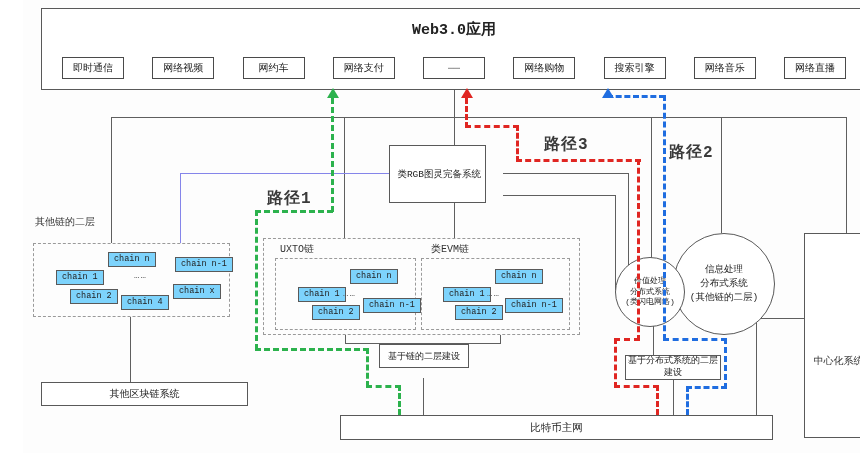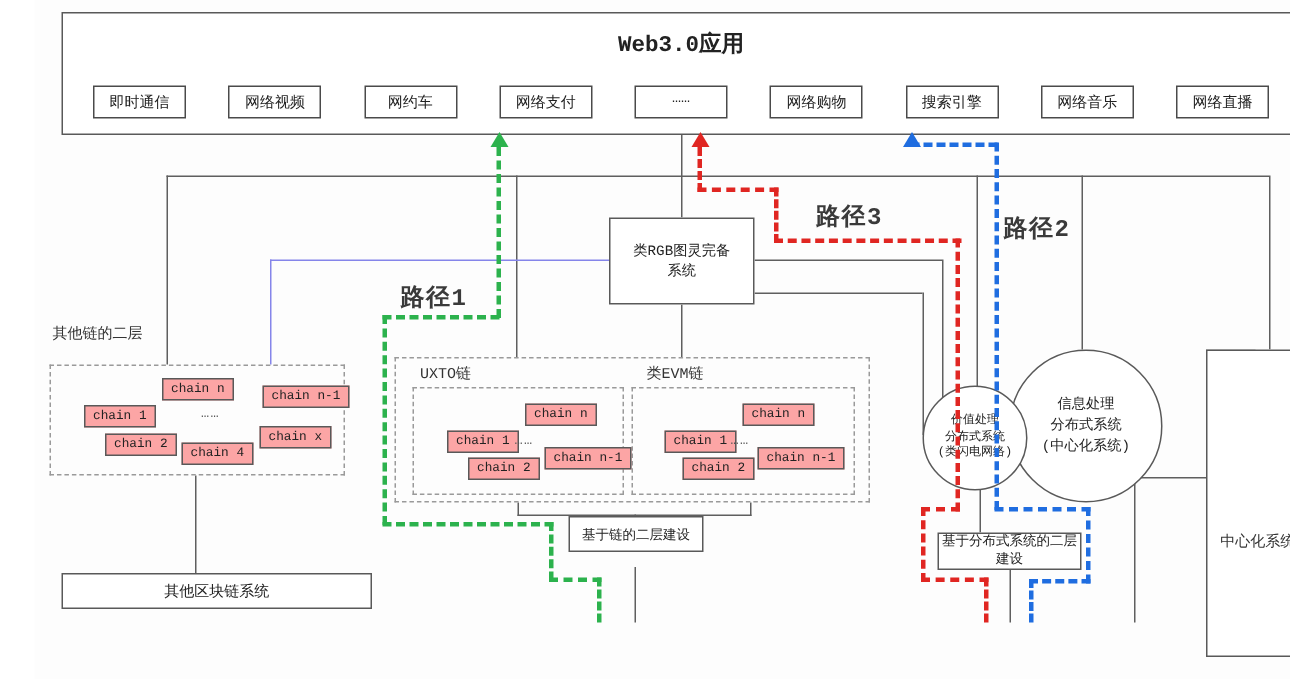--- a/index.html
+++ b/index.html
@@ -4,21 +4,21 @@
 <style>
   html,body { margin:0; padding:0; background:#ffffff; }
   .canvas {
     position:relative; width:856px; height:453px; overflow:hidden;
     background:#fdfdfd; font-family:Liberation Mono, monospace; color:#222;margin-left:23px;
   }
   .box { position:absolute; border:1.4px solid #595959; background:#fff; box-sizing:border-box; }
   .dashedbox { position:absolute; border:1.3px dashed #9a9a9a; box-sizing:border-box; background:transparent; }
   .ln { position:absolute; background:#5f5f5f; }
   .bl { position:absolute; background:#8585ea; }
-  .chain { position:absolute; border:1px solid #595959; background:#fca5a5; font-size:8.5px; line-height:1.15; padding:1.5px 5px; white-space:nowrap; color:#222; }
+  .chain { position:absolute; border:1px solid #595959; background:#7dd3fc; font-size:8.5px; line-height:1.15; padding:1.5px 5px; white-space:nowrap; color:#222; }
   .dots { position:absolute; font-size:9px; color:#555; letter-spacing:1px; }
   .lbl { position:absolute; color:#333; }
   .pathlbl { position:absolute; font-size:16px; font-weight:600; color:#3a3a3a; letter-spacing:1px; }
   .arr { position:absolute; width:0; height:0; border-left:6px solid transparent; border-right:6px solid transparent; }
   .dseg { position:absolute; box-sizing:border-box; }
   .circle { position:absolute; border:1.3px solid #595959; border-radius:50%; background:#fff;
             display:flex; flex-direction:column; align-items:center; justify-content:center; text-align:center; }
   .flexcenter { display:flex; align-items:center; justify-content:center; text-align:center; }
   .appsrow { position:absolute; left:20px; right:20px; bottom:10px; display:flex; justify-content:space-between; }
   .app { border:1.2px solid #4a4a4a; background:#fff; font-size:10px; padding:3px 2px; min-width:62px; text-align:center; box-sizing:border-box; }
@@ -62,21 +62,21 @@
       <div class="app">网约车</div>
       <div class="app">网络支付</div>
       <div class="app">……</div>
       <div class="app">网络购物</div>
       <div class="app">搜索引擎</div>
       <div class="app">网络音乐</div>
       <div class="app">网络直播</div>
     </div>
   </div>
 
-  <div class="box flexcenter" style="left:383px;top:145px;width:97px;height:58px;font-size:9.5px;padding:14px;">
+  <div class="box flexcenter" style="left:366px;top:145px;width:97px;height:58px;font-size:9.5px;padding:4px;justify-content:flex-end;">
     <span>类RGB图灵完备系统</span>
   </div>
 
   <div class="lbl" style="left:12px;top:215px;font-size:10px;">其他链的二层</div>
   <div class="dashedbox" style="left:10px;top:243px;width:197px;height:74px;"></div>
   <div class="chain" style="left:85px;top:252px;">chain n</div>
   <div class="chain" style="left:152px;top:257px;">chain n-1</div>
   <div class="chain" style="left:33px;top:270px;">chain 1</div>
   <div class="dots" style="left:111px;top:271px;">……</div>
   <div class="chain" style="left:150px;top:284px;">chain x</div>
@@ -105,39 +105,42 @@
   <div class="chain" style="left:482px;top:298px;">chain n-1</div>
   <div class="chain" style="left:432px;top:305px;">chain 2</div>
 
   <div class="box flexcenter" style="left:356px;top:344px;width:90px;height:24px;font-size:9px;padding:1px;">
     <span>基于链的二层建设</span>
   </div>
 
   <div class="circle" style="left:650px;top:233px;width:100px;height:100px;font-size:9.5px;line-height:1.45;">
     <span>信息处理</span>
     <span>分布式系统</span>
-    <span>(中心化系统)</span>
+    <span>(其他链的二层)</span>
   </div>
   <div class="circle" style="left:592px;top:257px;width:68px;height:68px;font-size:8px;line-height:1.35;">
     <span>价值处理</span>
     <span>分布式系统</span>
     <span>(类闪电网络)</span>
   </div>
 
   <div class="box flexcenter" style="left:602px;top:355px;width:96px;height:25px;font-size:9px;line-height:1.25;padding:1px;">
     <span>基于分布式系统的二层建设</span>
   </div>
 
   <div class="box flexcenter" style="left:781px;top:233px;width:33px;height:104px;font-size:9px;line-height:1.4;padding:1px;">
     <span>中心化系统的二层建设</span>
   </div>
   <div class="box" style="left:781px;top:233px;width:69px;height:205px;">
     <div class="lbl" style="left:0;right:0;top:120px;text-align:center;font-size:10px;">中心化系统</div>
   </div>
 
+  <div class="box flexcenter" style="left:317px;top:415px;width:433px;height:25px;font-size:10.5px;">
+    <span>比特币主网</span>
+  </div>
 
   <div class="arr" style="left:304px;top:88px;border-bottom:10px solid #2cb24d;"></div>
   <div class="dseg" style="left:308px;top:98px;height:114px;border-left:3px dashed #2cb24d;"></div>
   <div class="dseg" style="left:232px;top:210px;width:78px;border-top:3px dashed #2cb24d;"></div>
   <div class="dseg" style="left:232px;top:210px;height:140px;border-left:3px dashed #2cb24d;"></div>
   <div class="dseg" style="left:232px;top:348px;width:114px;border-top:3px dashed #2cb24d;"></div>
   <div class="dseg" style="left:343px;top:348px;height:39px;border-left:3px dashed #2cb24d;"></div>
   <div class="dseg" style="left:343px;top:385px;width:35px;border-top:3px dashed #2cb24d;"></div>
   <div class="dseg" style="left:375px;top:385px;height:30px;border-left:3px dashed #2cb24d;"></div>
 

